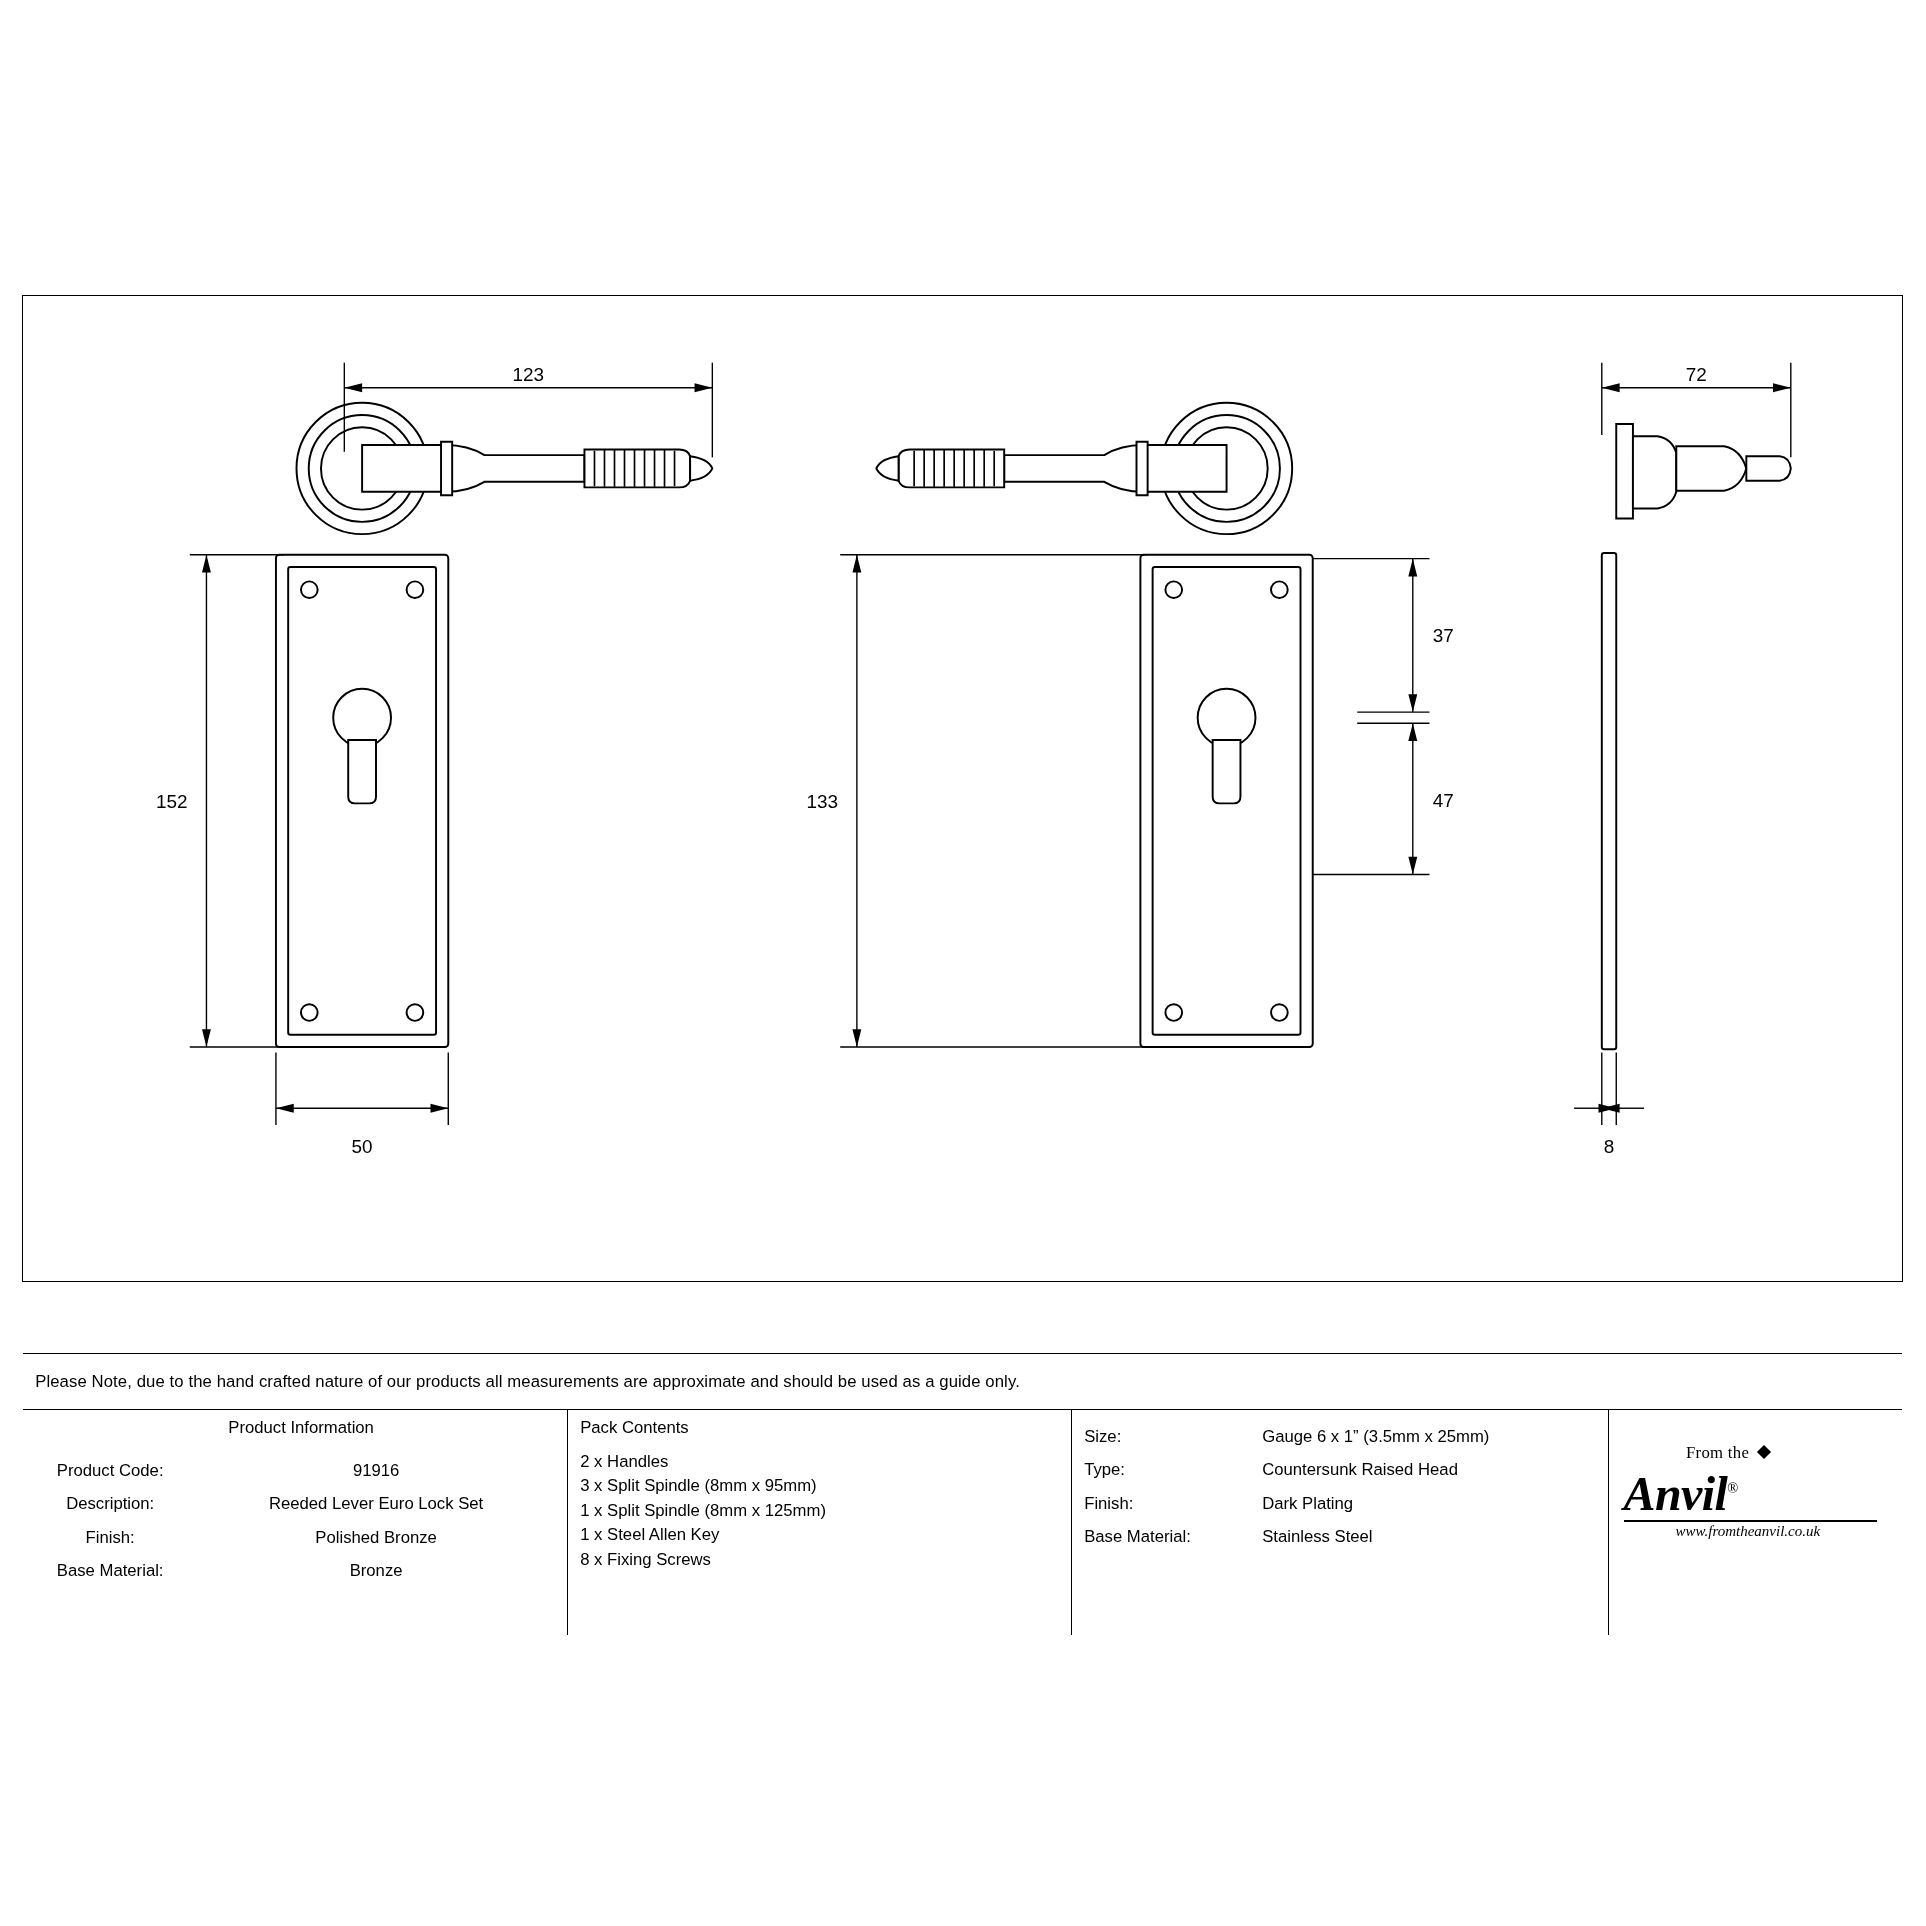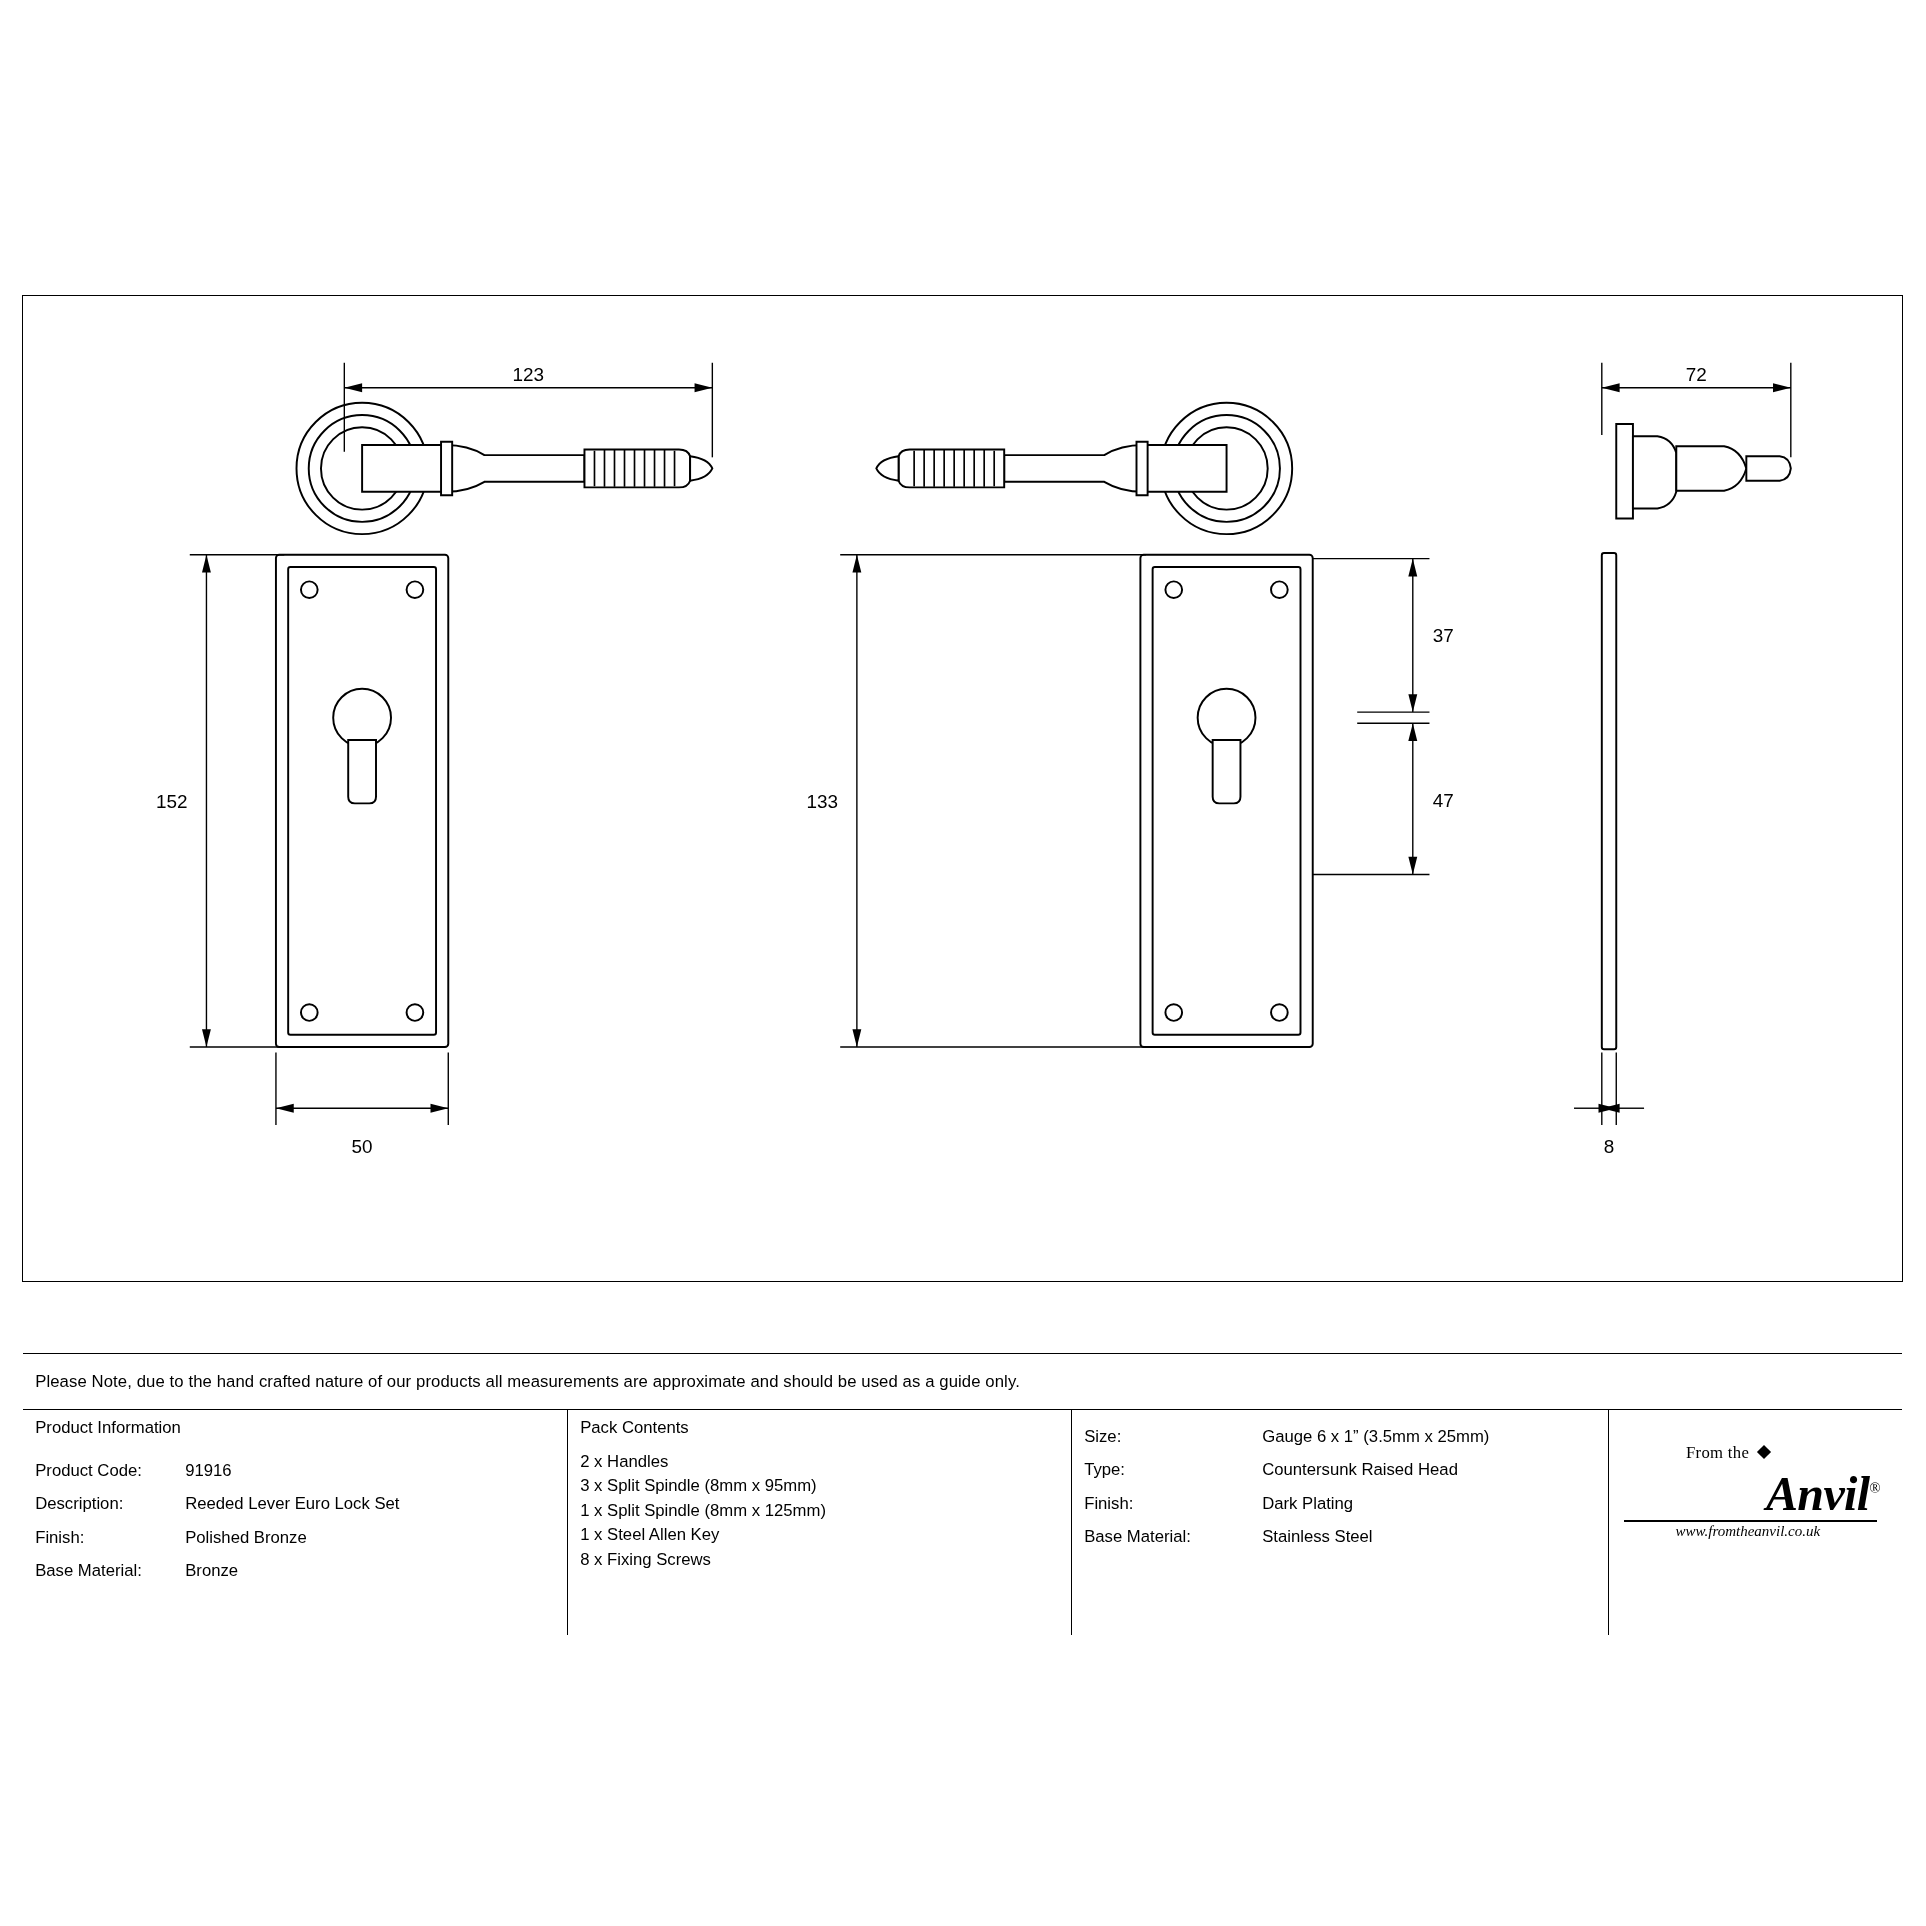--- a/index.html
+++ b/index.html
@@ -61,21 +61,21 @@
     width: 100%;
     height: 226px;
     border-top: 1.7px solid #000;
     box-sizing: border-box;
     display: flex;
   }
   .col {
     box-sizing: border-box;
     position: relative;
   }
-  .col-prod { width: 545px; border-right: 1.7px solid #000; }
+  .col-prod { width: 545px; border-right: 1.7px solid #000; text-align: center; }
   .col-pack { width: 504px; border-right: 1.7px solid #000; }
   .col-fix  { width: 537px; border-right: 1.7px solid #000; }
   .col-logo { flex: 1 1 auto; }
   .col-head {
     font-size: 16.7px;
     padding: 7.8px 0 0 12.2px;
     height: 34px;
     box-sizing: border-box;
   }
   .col-body {
@@ -105,21 +105,21 @@
     padding-left: 67px;
     letter-spacing: 0.3px;
   }
   .logo-anvil {
     font-family: "Liberation Serif", serif;
     font-style: italic;
     font-weight: bold;
     font-size: 48px;
     line-height: 51px;
     letter-spacing: -0.6px;
-    text-align: right;
+    text-align: left;
     padding-left: 4.5px;
     position: relative;
   }
   .logo-reg {
     font-size: 14.5px;
     font-style: normal;
     font-weight: normal;
     vertical-align: super;
   }
   .logo-url {

